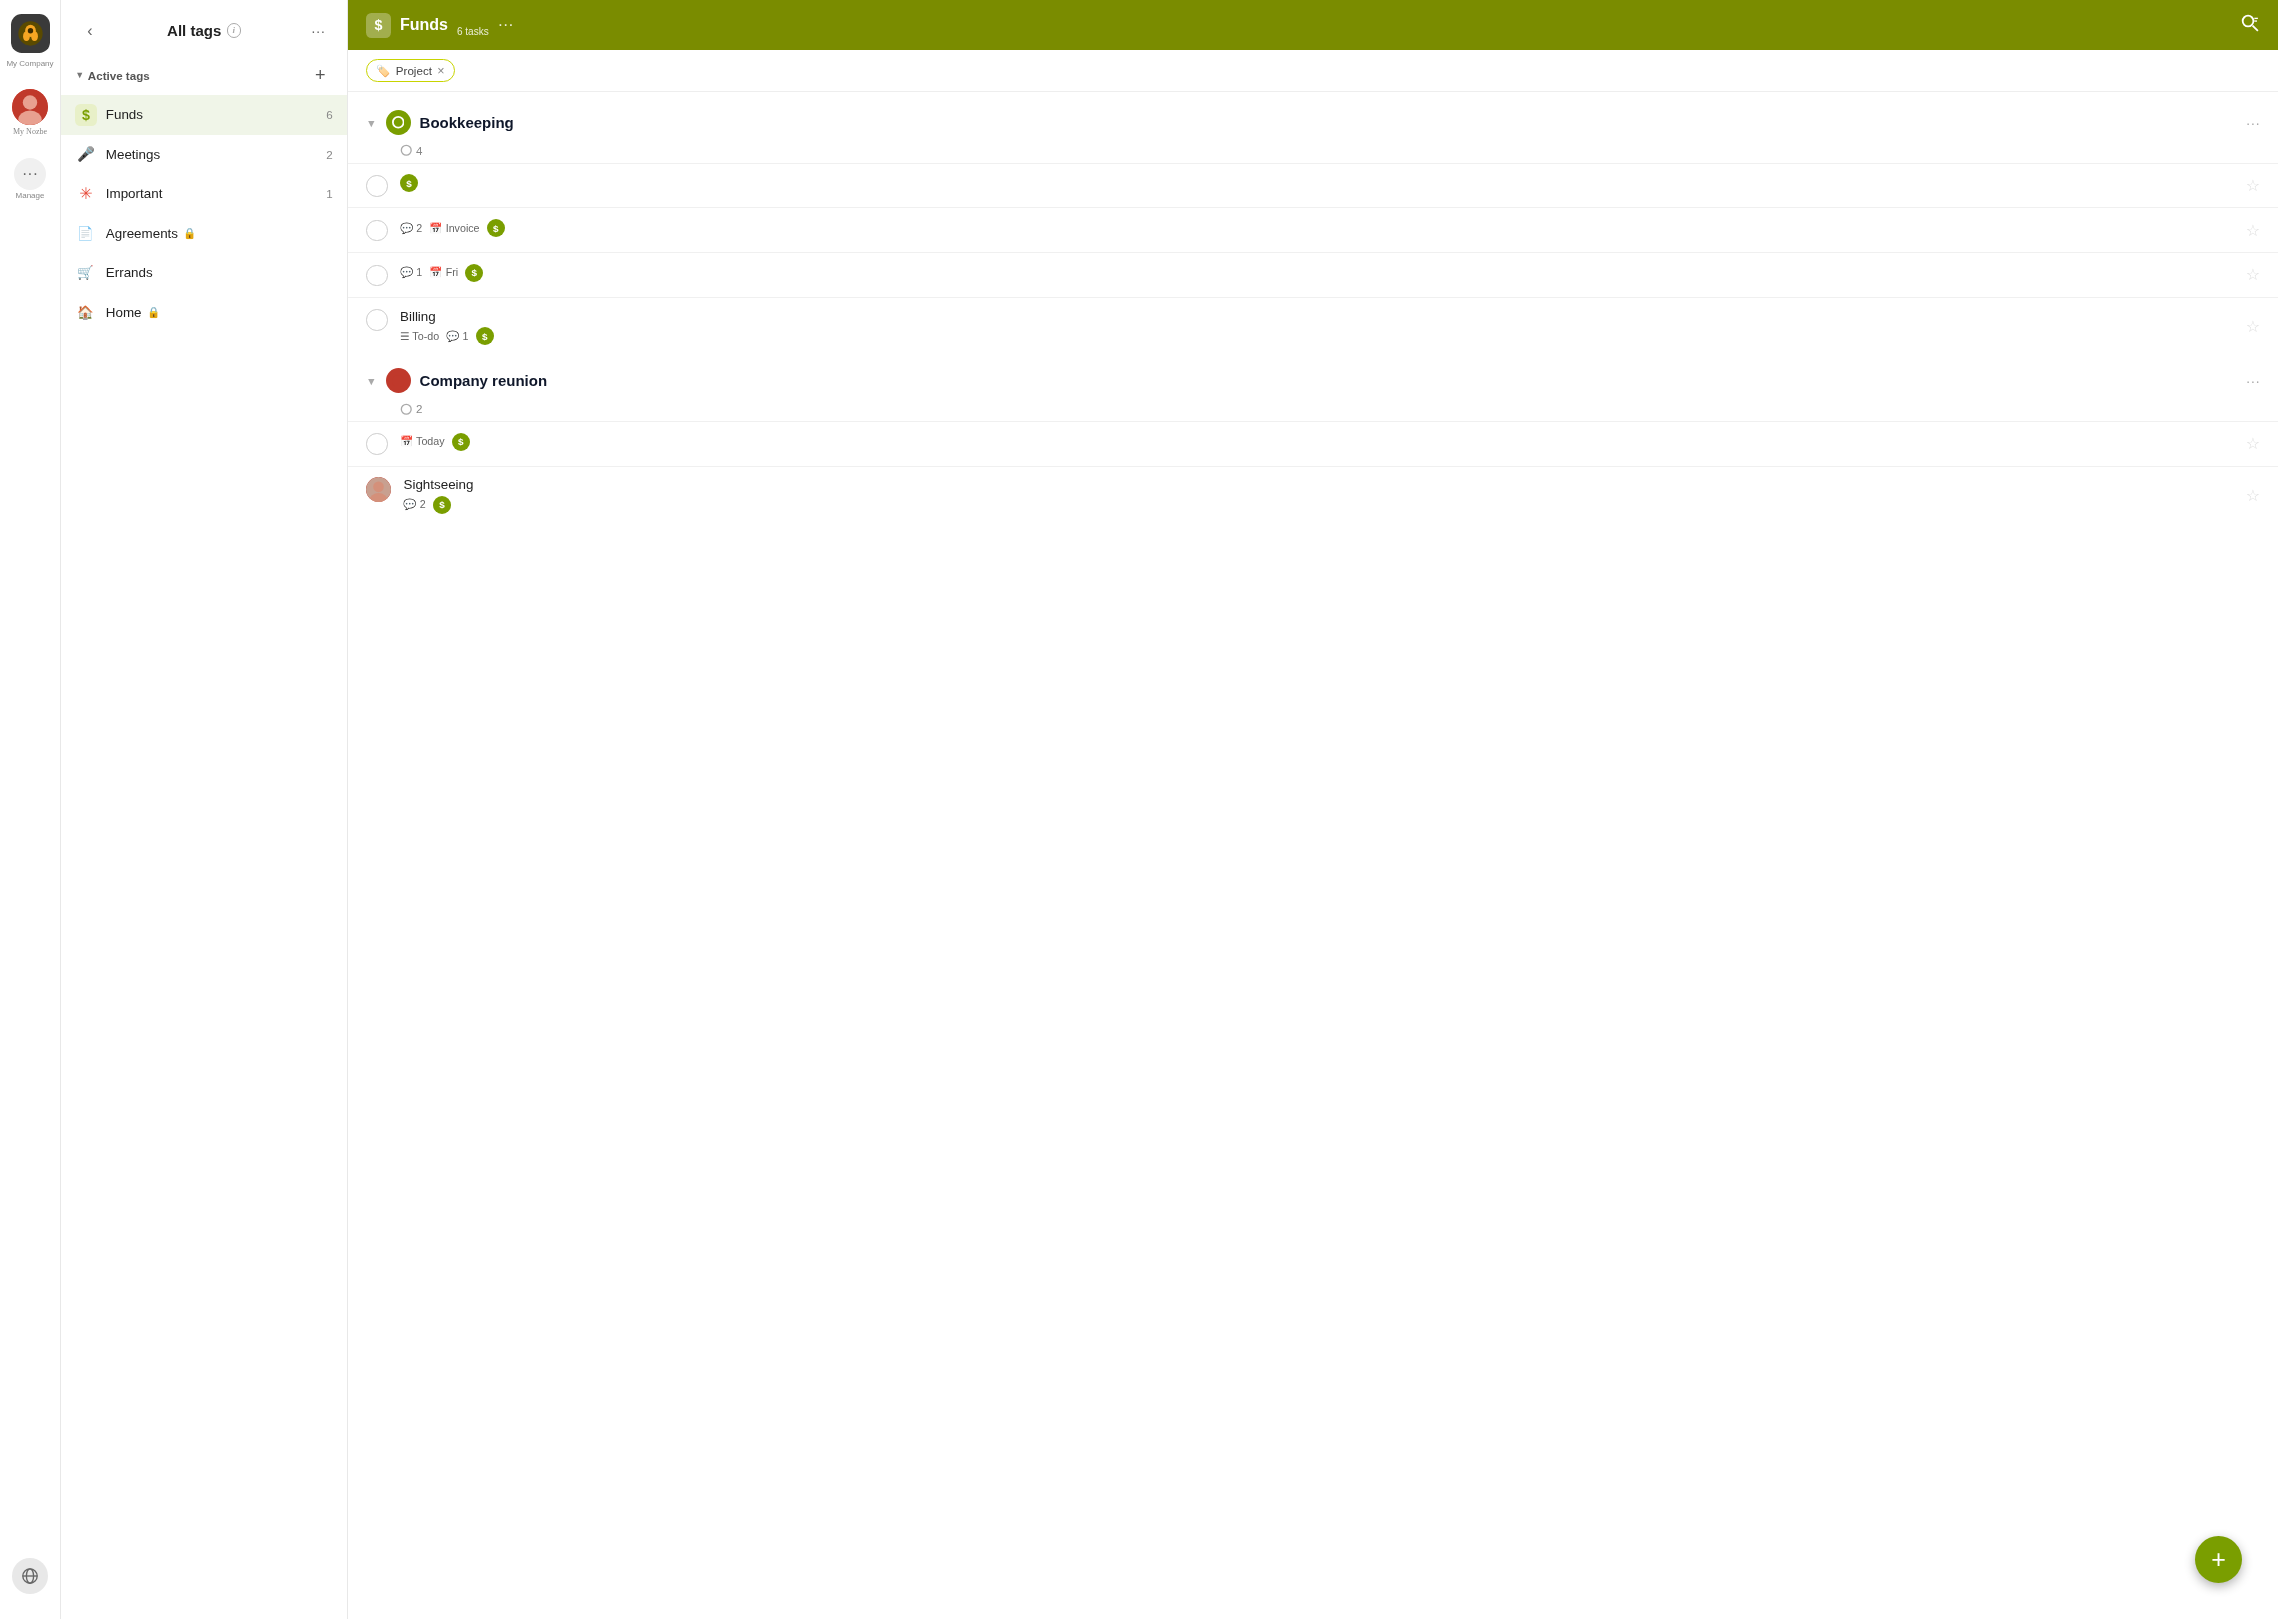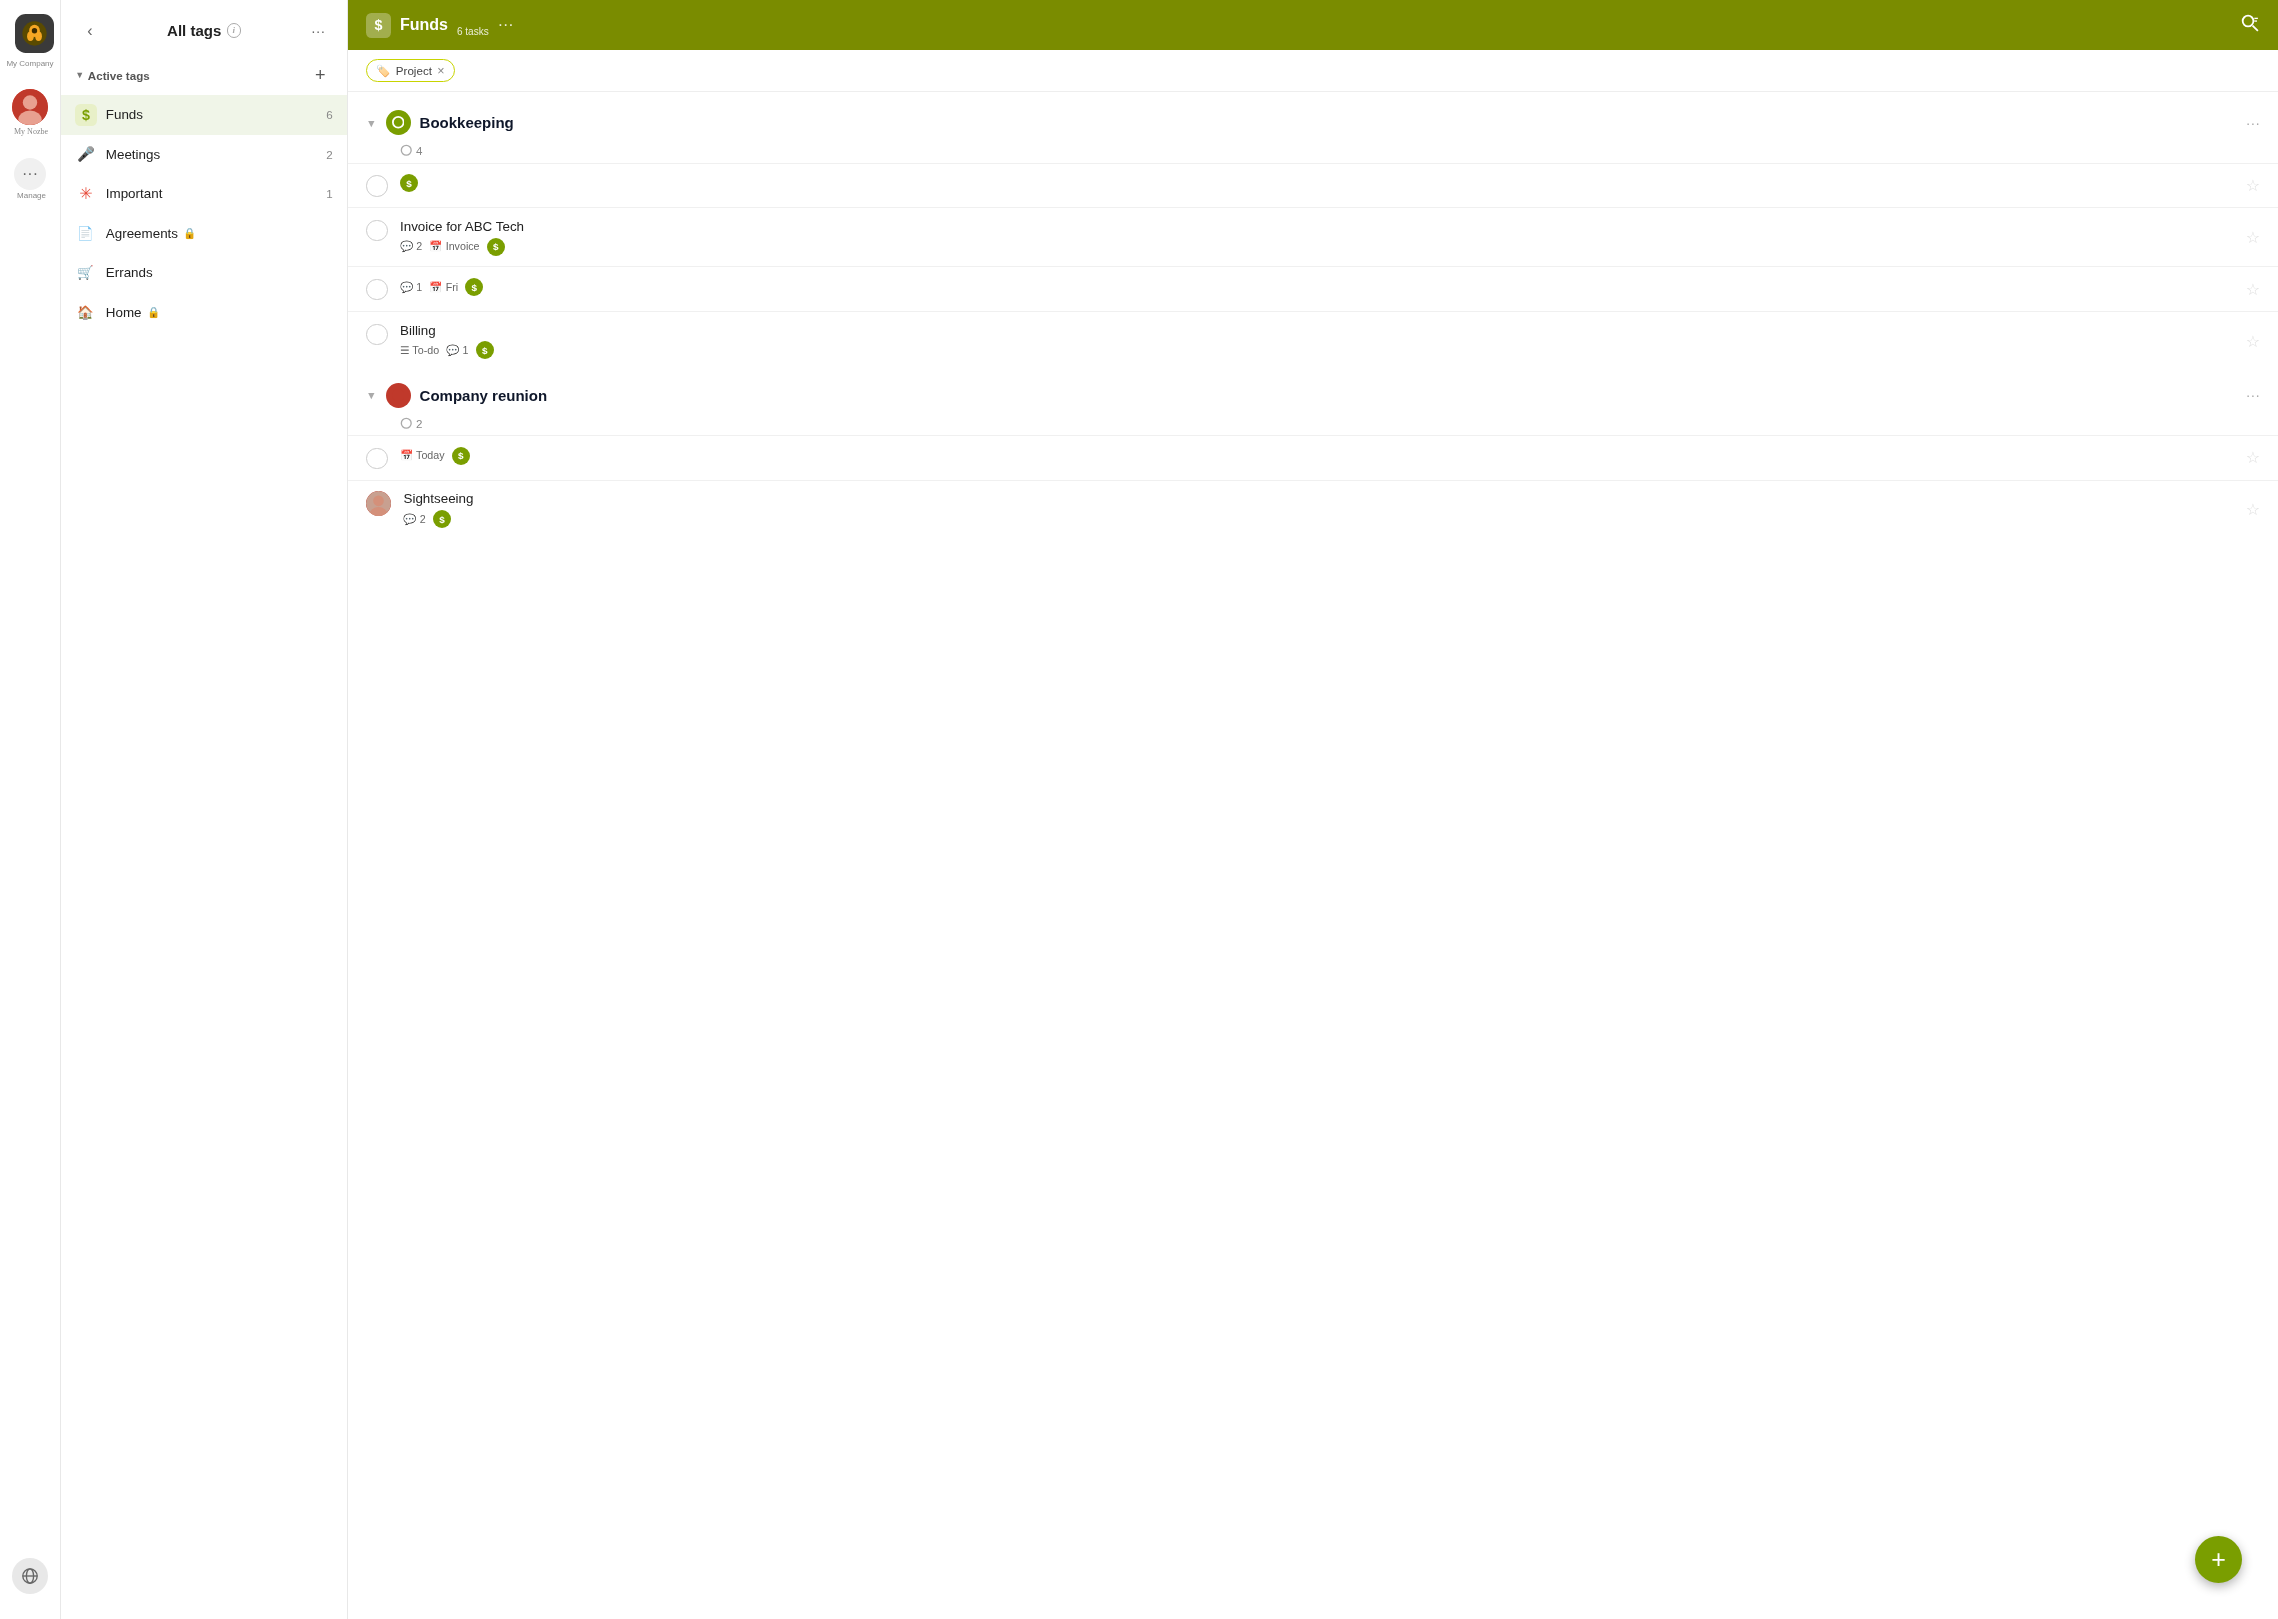--- a/index.html
+++ b/index.html
@@ -18,21 +18,21 @@
     }
     .icon-bar-logo {
       width: 39px; height: 39px;
       background: #3a3a3a;
       border-radius: 10.7px;
       display: flex; align-items: center; justify-content: center;
       margin-bottom: 3.6px;
     }
     .icon-bar-logo svg { width: 27px; height: 27px; }
     .icon-bar-label { font-size: 8px; color: #888; margin-top: 1.8px; }
-    .icon-bar-item { display: flex; flex-direction: column; align-items: flex-end; cursor: pointer; padding: 3.6px 0; }
+    .icon-bar-item { display: flex; flex-direction: column; align-items: center; cursor: pointer; padding: 3.6px 0; }
     .avatar-circle {
       width: 36px; height: 36px; border-radius: 50%;
       background: linear-gradient(135deg, #e74c3c, #c0392b);
       display: flex; align-items: center; justify-content: center;
       font-size: 12.5px; color: white; font-weight: 600;
       overflow: hidden;
     }
     .dot-menu { width: 32px; height: 32px; border-radius: 50%; background: #f0f0f0; display: flex; align-items: center; justify-content: center; cursor: pointer; }
     .icon-bar-item-rel { position: relative; }
     .manage-icon { width: 32px; height: 32px; display: flex; align-items: center; justify-content: center; }
@@ -316,21 +316,20 @@
           <div class="task-meta">
             <span class="s-badge">$</span>
           </div>
         </div>
         <span class="task-star">☆</span>
       </div>
 
       <div class="task-item">
         <div class="task-checkbox"></div>
         <div class="task-content">
-          <div class="task-name">Invoice for ABC Tech</div>
           <div class="task-meta">
             <span class="meta-badge comment">💬 2</span>
             <span class="meta-badge date">📅 Invoice</span>
             <span class="s-badge">$</span>
           </div>
         </div>
         <span class="task-star">☆</span>
       </div>
 
       <div class="task-item">

